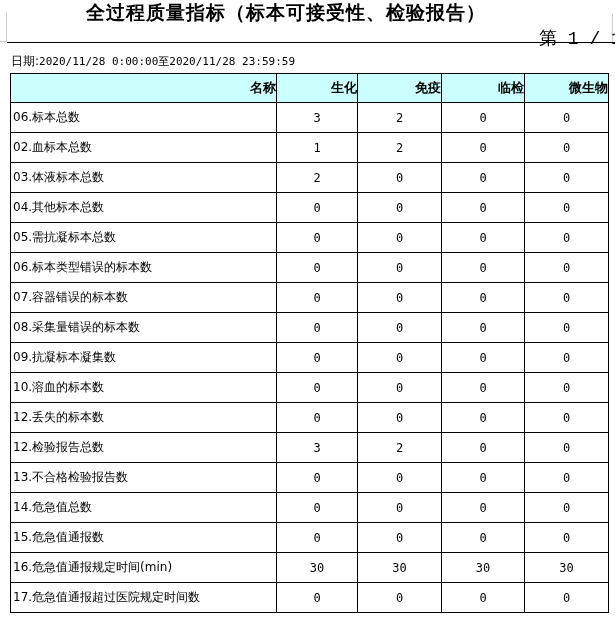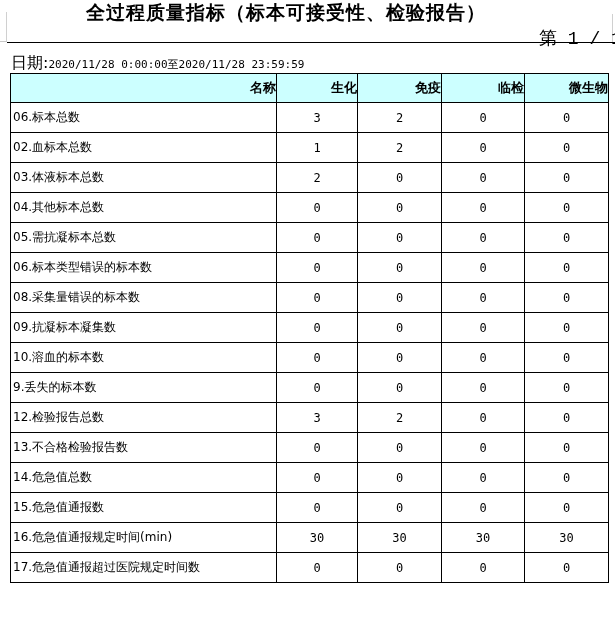--- a/index.html
+++ b/index.html
@@ -4,21 +4,21 @@
 <style>
   html, body { margin:0; padding:0; background:#ffffff; }
   body { width:615px; height:618px; position:relative; overflow:hidden; font-family:"DejaVu Sans", sans-serif; color:#000; }
   .top-line-left { position:absolute; left:0; top:41px; width:7px; height:1px; background:#c8c8c8; }
   .top-vline-left { position:absolute; left:6px; top:12px; width:1px; height:30px; background:#d0d0d0; }
   .top-vline-right { position:absolute; left:612px; top:14px; width:1px; height:28px; background:#d0d0d0; }
   .title { position:absolute; left:86px; top:0; font-family:Liberation Sans, sans-serif; font-weight:bold; font-size:19px; letter-spacing:1px; white-space:nowrap; }
   .page-info { position:absolute; left:539px; top:26px; font-family:Liberation Mono, monospace; font-size:18px; white-space:nowrap; }
   .title-rule { position:absolute; left:7px; top:42px; width:608px; height:1px; background:#000; }
   .date-line { position:absolute; left:11px; top:53px; font-family:"DejaVu Sans Mono", monospace; font-size:11px; white-space:nowrap; }
-  .date-line .lbl { font-family:"DejaVu Sans", sans-serif; font-size:16px; }
+  .date-line .lbl { font-family:"DejaVu Sans", sans-serif; font-size:12px; }
   table.grid { position:absolute; left:10px; top:73px; border-collapse:collapse; table-layout:fixed; }
   table.grid th, table.grid td { border:1px solid #000; padding:0; height:29px; font-size:12px; }
   table.grid th { background:#ccffff; font-weight:bold; font-size:13px; height:28px; text-align:right; }
   table.grid td.name { text-align:left; padding-left:2px; white-space:nowrap; }
   table.grid td.num { text-align:center; font-family:"DejaVu Sans Mono", monospace; }
 </style>
 </head>
 <body>
 
 <div class="top-vline-left"></div>
@@ -87,20 +87,27 @@
         <td class="num">0</td>
       </tr>
       <tr>
         <td class="name">06.标本类型错误的标本数</td>
         <td class="num">0</td>
         <td class="num">0</td>
         <td class="num">0</td>
         <td class="num">0</td>
       </tr>
       <tr>
+        <td class="name">07.容器错误的标本数</td>
+        <td class="num">0</td>
+        <td class="num">0</td>
+        <td class="num">0</td>
+        <td class="num">0</td>
+      </tr>
+      <tr>
         <td class="name">08.采集量错误的标本数</td>
         <td class="num">0</td>
         <td class="num">0</td>
         <td class="num">0</td>
         <td class="num">0</td>
       </tr>
       <tr>
         <td class="name">09.抗凝标本凝集数</td>
         <td class="num">0</td>
         <td class="num">0</td>
@@ -108,21 +115,21 @@
         <td class="num">0</td>
       </tr>
       <tr>
         <td class="name">10.溶血的标本数</td>
         <td class="num">0</td>
         <td class="num">0</td>
         <td class="num">0</td>
         <td class="num">0</td>
       </tr>
       <tr>
-        <td class="name">9.丢失的标本数</td>
+        <td class="name">12.丢失的标本数</td>
         <td class="num">0</td>
         <td class="num">0</td>
         <td class="num">0</td>
         <td class="num">0</td>
       </tr>
       <tr>
         <td class="name">12.检验报告总数</td>
         <td class="num">3</td>
         <td class="num">2</td>
         <td class="num">0</td>

